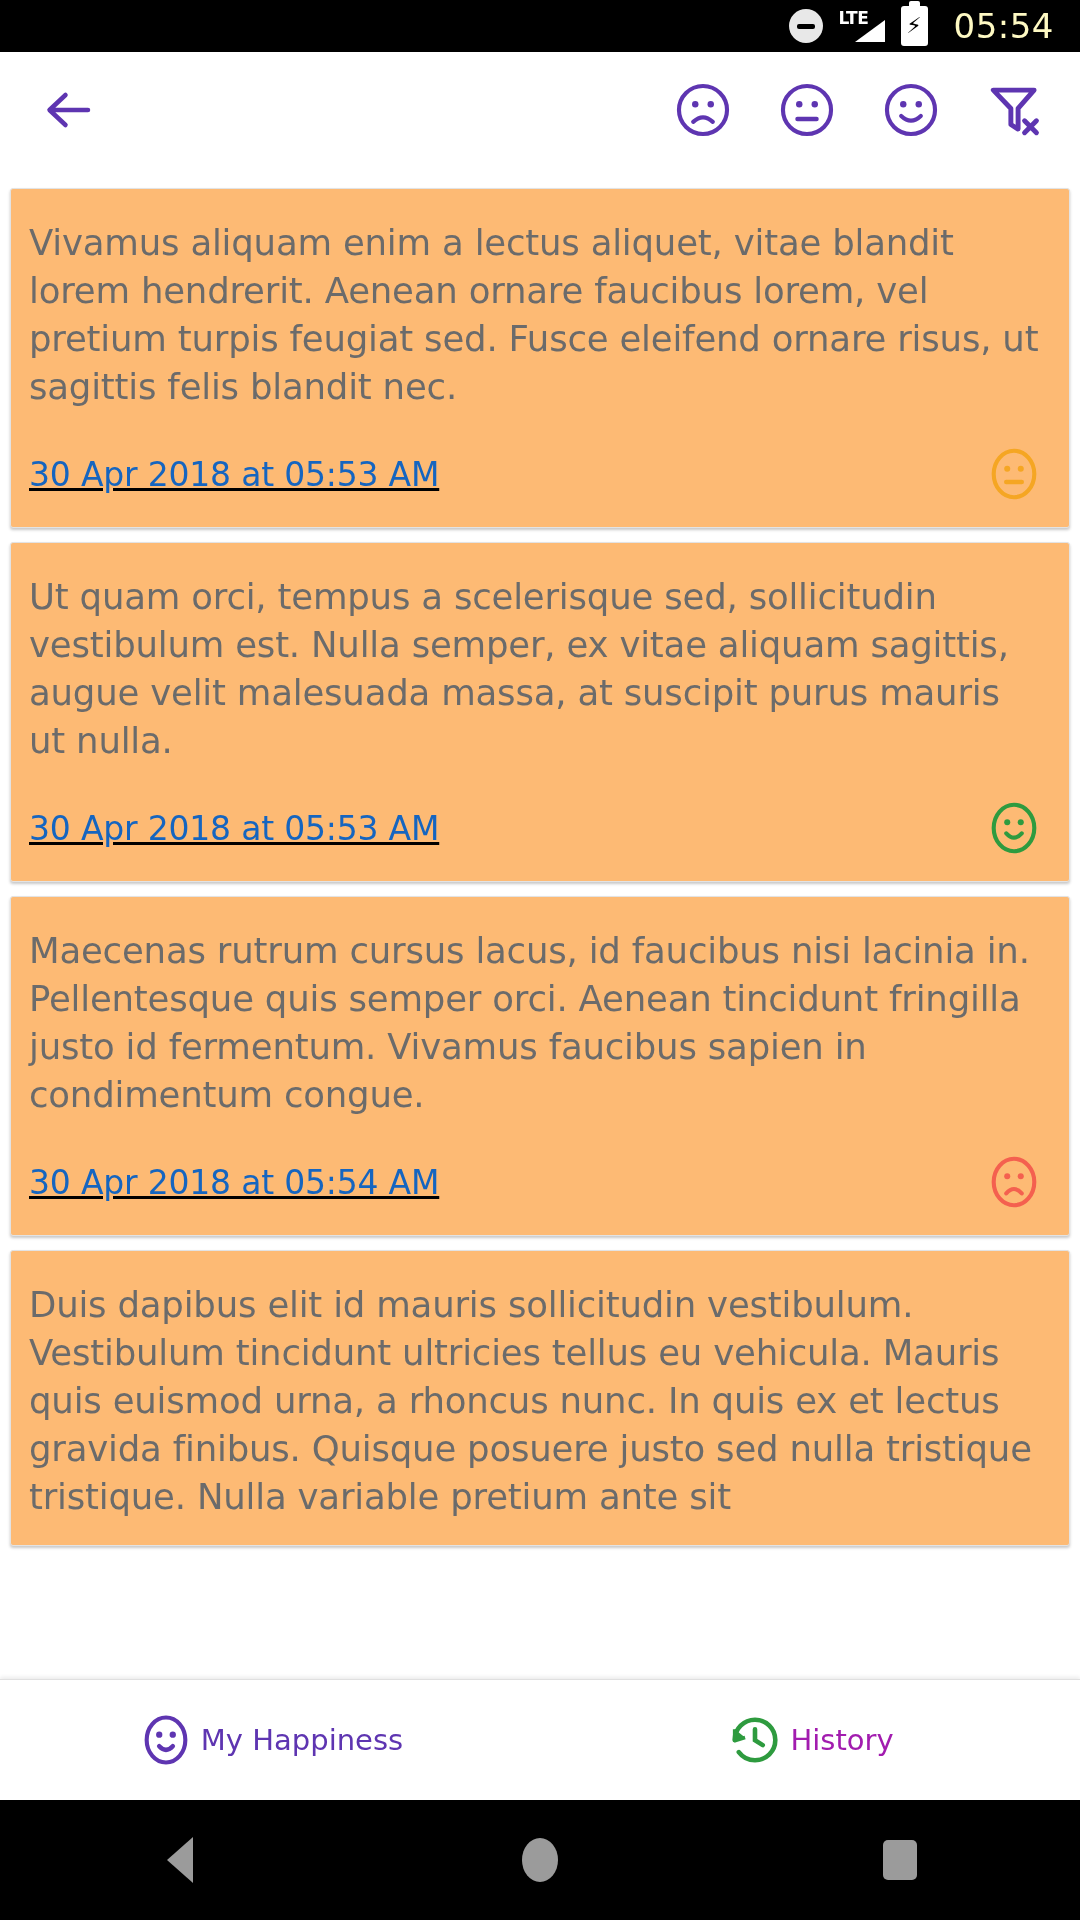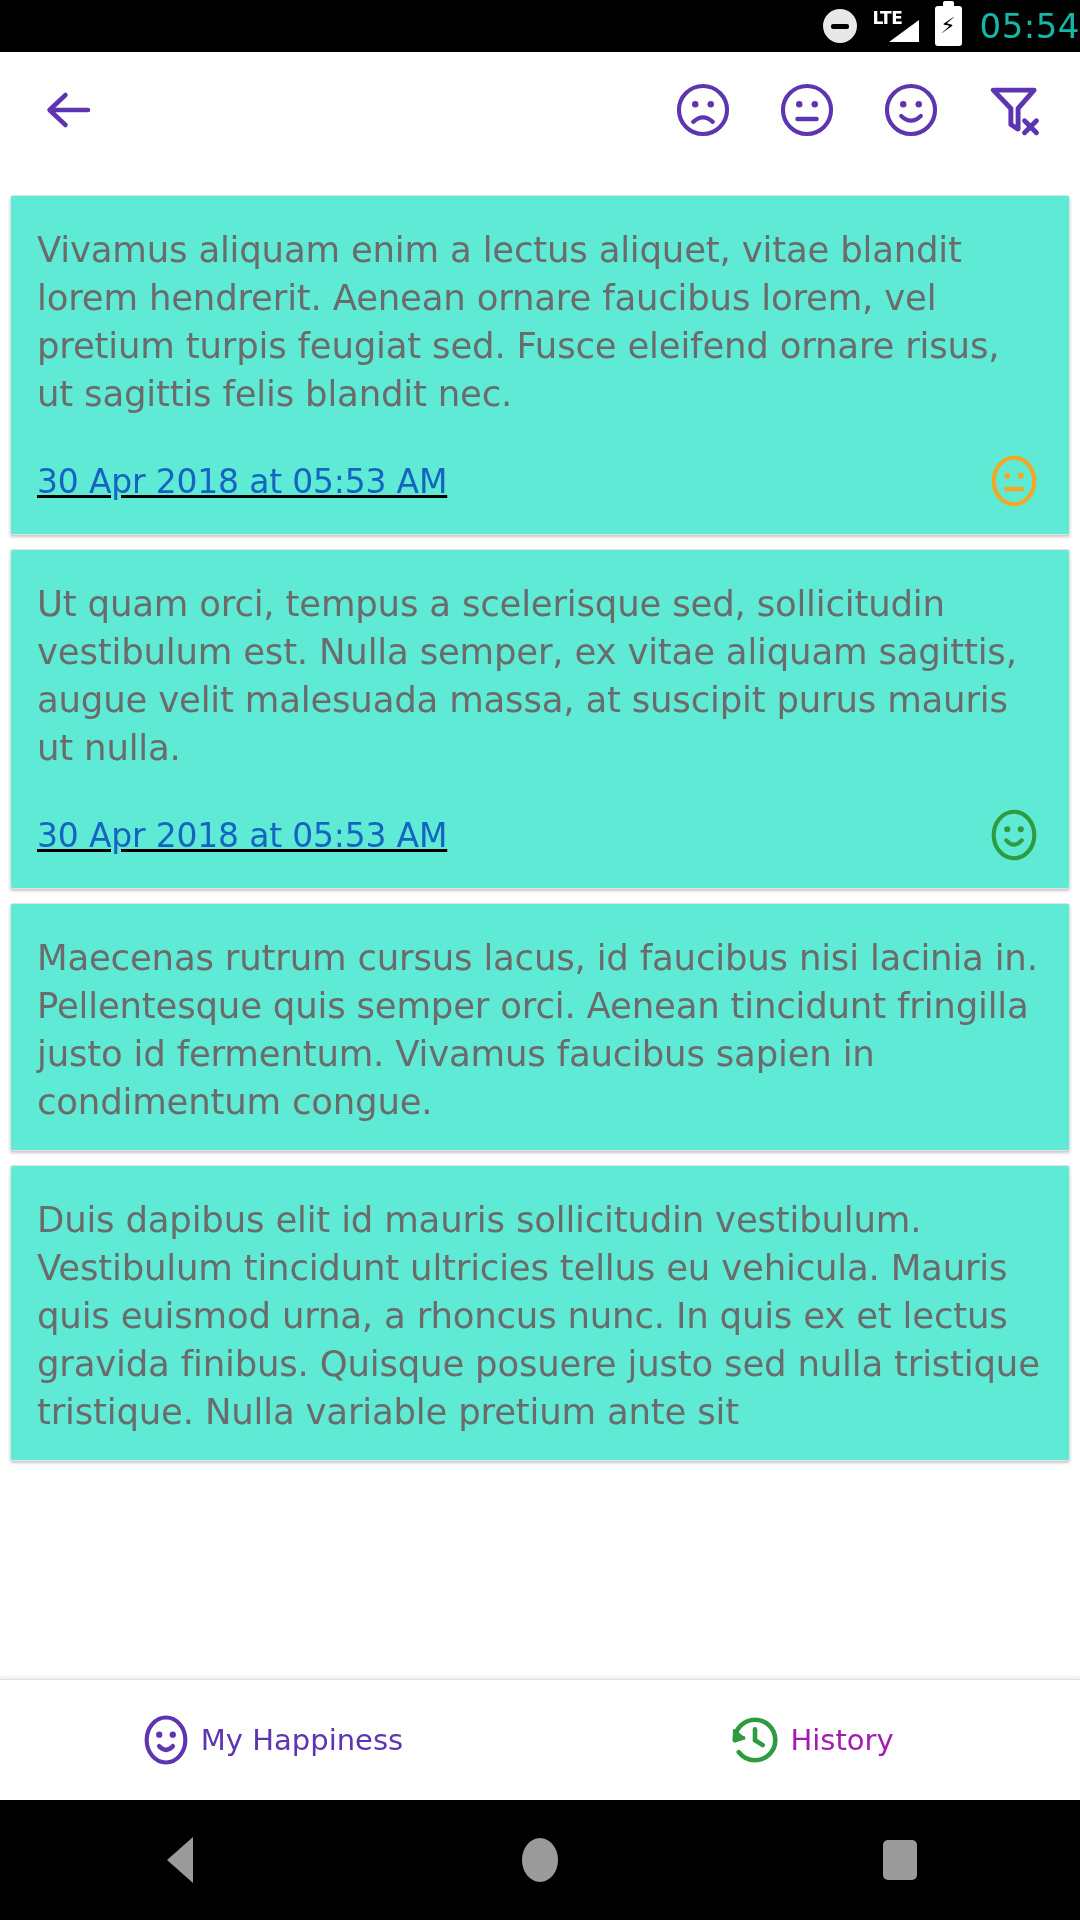--- a/index.html
+++ b/index.html
@@ -15,20 +15,21 @@
     position: relative;
   }
 
   
   .status-bar {
     height: 52px;
     background: #000000;
     display: flex;
     align-items: center;
     justify-content: flex-end;
+    padding-right: 26px;
     box-sizing: border-box;
   }
   .status-icons {
     display: flex;
     align-items: center;
     gap: 16px;
   }
   .dnd-icon {
     width: 34px; height: 34px;
     border-radius: 50%;
@@ -83,24 +84,24 @@
   }
   .bolt {
     position: absolute;
     left: 50%; top: 50%;
     transform: translate(-50%,-50%);
     color: #000;
     font-size: 22px;
     line-height: 1;
   }
   .clock {
-    color: #14b8a6;
+    color: #fef9c3;
     font-size: 34px;
     letter-spacing: 0.5px;
-    margin-left: 2px;
+    margin-left: 10px;
     font-family: "DejaVu Sans", sans-serif;
   }
 
   
   .toolbar {
     height: 116px;
     background: #ffffff;
     display: flex;
     align-items: center;
     padding: 0 34px 0 38px;
@@ -133,26 +134,26 @@
     top: 168px;
     left: 0;
     right: 0;
     bottom: 240px;
     background: #ffffff;
     overflow: hidden;
     padding-top: 14px;
     box-sizing: border-box;
   }
   .card {
-    background: #5eead4;
-    margin: 13px 10px 14px 10px;
+    background: #fdba74;
+    margin: 6px 10px 14px 10px;
     border: 1px solid #e3e3e3;
     border-radius: 3px;
     box-shadow: 0 2px 3px rgba(0,0,0,0.22);
-    padding: 30px 26px 24px 26px;
+    padding: 30px 26px 24px 18px;
     box-sizing: border-box;
   }
   .card-text {
     color: #6b6b6b;
     font-size: 35.5px;
     line-height: 48px;
     font-family: "DejaVu Sans", sans-serif;
     letter-spacing: -0.2px;
   }
   .card-footer {
@@ -315,20 +316,29 @@
         <ellipse cx="12" cy="12" rx="8.4" ry="9.6" fill="none" stroke="#2e9b3f" stroke-width="1.7"></ellipse>
         <circle cx="9.2" cy="9.6" r="1.25" fill="#2e9b3f"></circle>
         <circle cx="14.8" cy="9.6" r="1.25" fill="#2e9b3f"></circle>
         <path d="M8.8 14.2 Q12 17.8 15.2 14.2" fill="none" stroke="#2e9b3f" stroke-width="1.7" stroke-linecap="round"></path>
       </svg>
     </div>
   </div>
 
   <div class="card">
     <div class="card-text">Maecenas rutrum cursus lacus, id faucibus nisi lacinia in. Pellentesque quis semper orci. Aenean tincidunt fringilla justo id fermentum. Vivamus faucibus sapien in condimentum congue.</div>
+    <div class="card-footer">
+      <span class="card-date">30 Apr 2018 at 05:54 AM</span>
+      <svg class="mood-icon" viewBox="0 0 24 24">
+        <ellipse cx="12" cy="12" rx="8.4" ry="9.6" fill="none" stroke="#f4604f" stroke-width="1.7"></ellipse>
+        <circle cx="9.2" cy="9.6" r="1.25" fill="#f4604f"></circle>
+        <circle cx="14.8" cy="9.6" r="1.25" fill="#f4604f"></circle>
+        <path d="M8.8 16.7 Q12 13.1 15.2 16.7" fill="none" stroke="#f4604f" stroke-width="1.7" stroke-linecap="round"></path>
+      </svg>
+    </div>
   </div>
 
   <div class="card">
     <div class="card-text">Duis dapibus elit id mauris sollicitudin vestibulum. Vestibulum tincidunt ultricies tellus eu vehicula. Mauris quis euismod urna, a rhoncus nunc. In quis ex et lectus gravida finibus. Quisque posuere justo sed nulla tristique tristique. Nulla variable pretium ante sit</div>
   </div>
 
 </div>
 
 <div class="bottom-nav">
 

